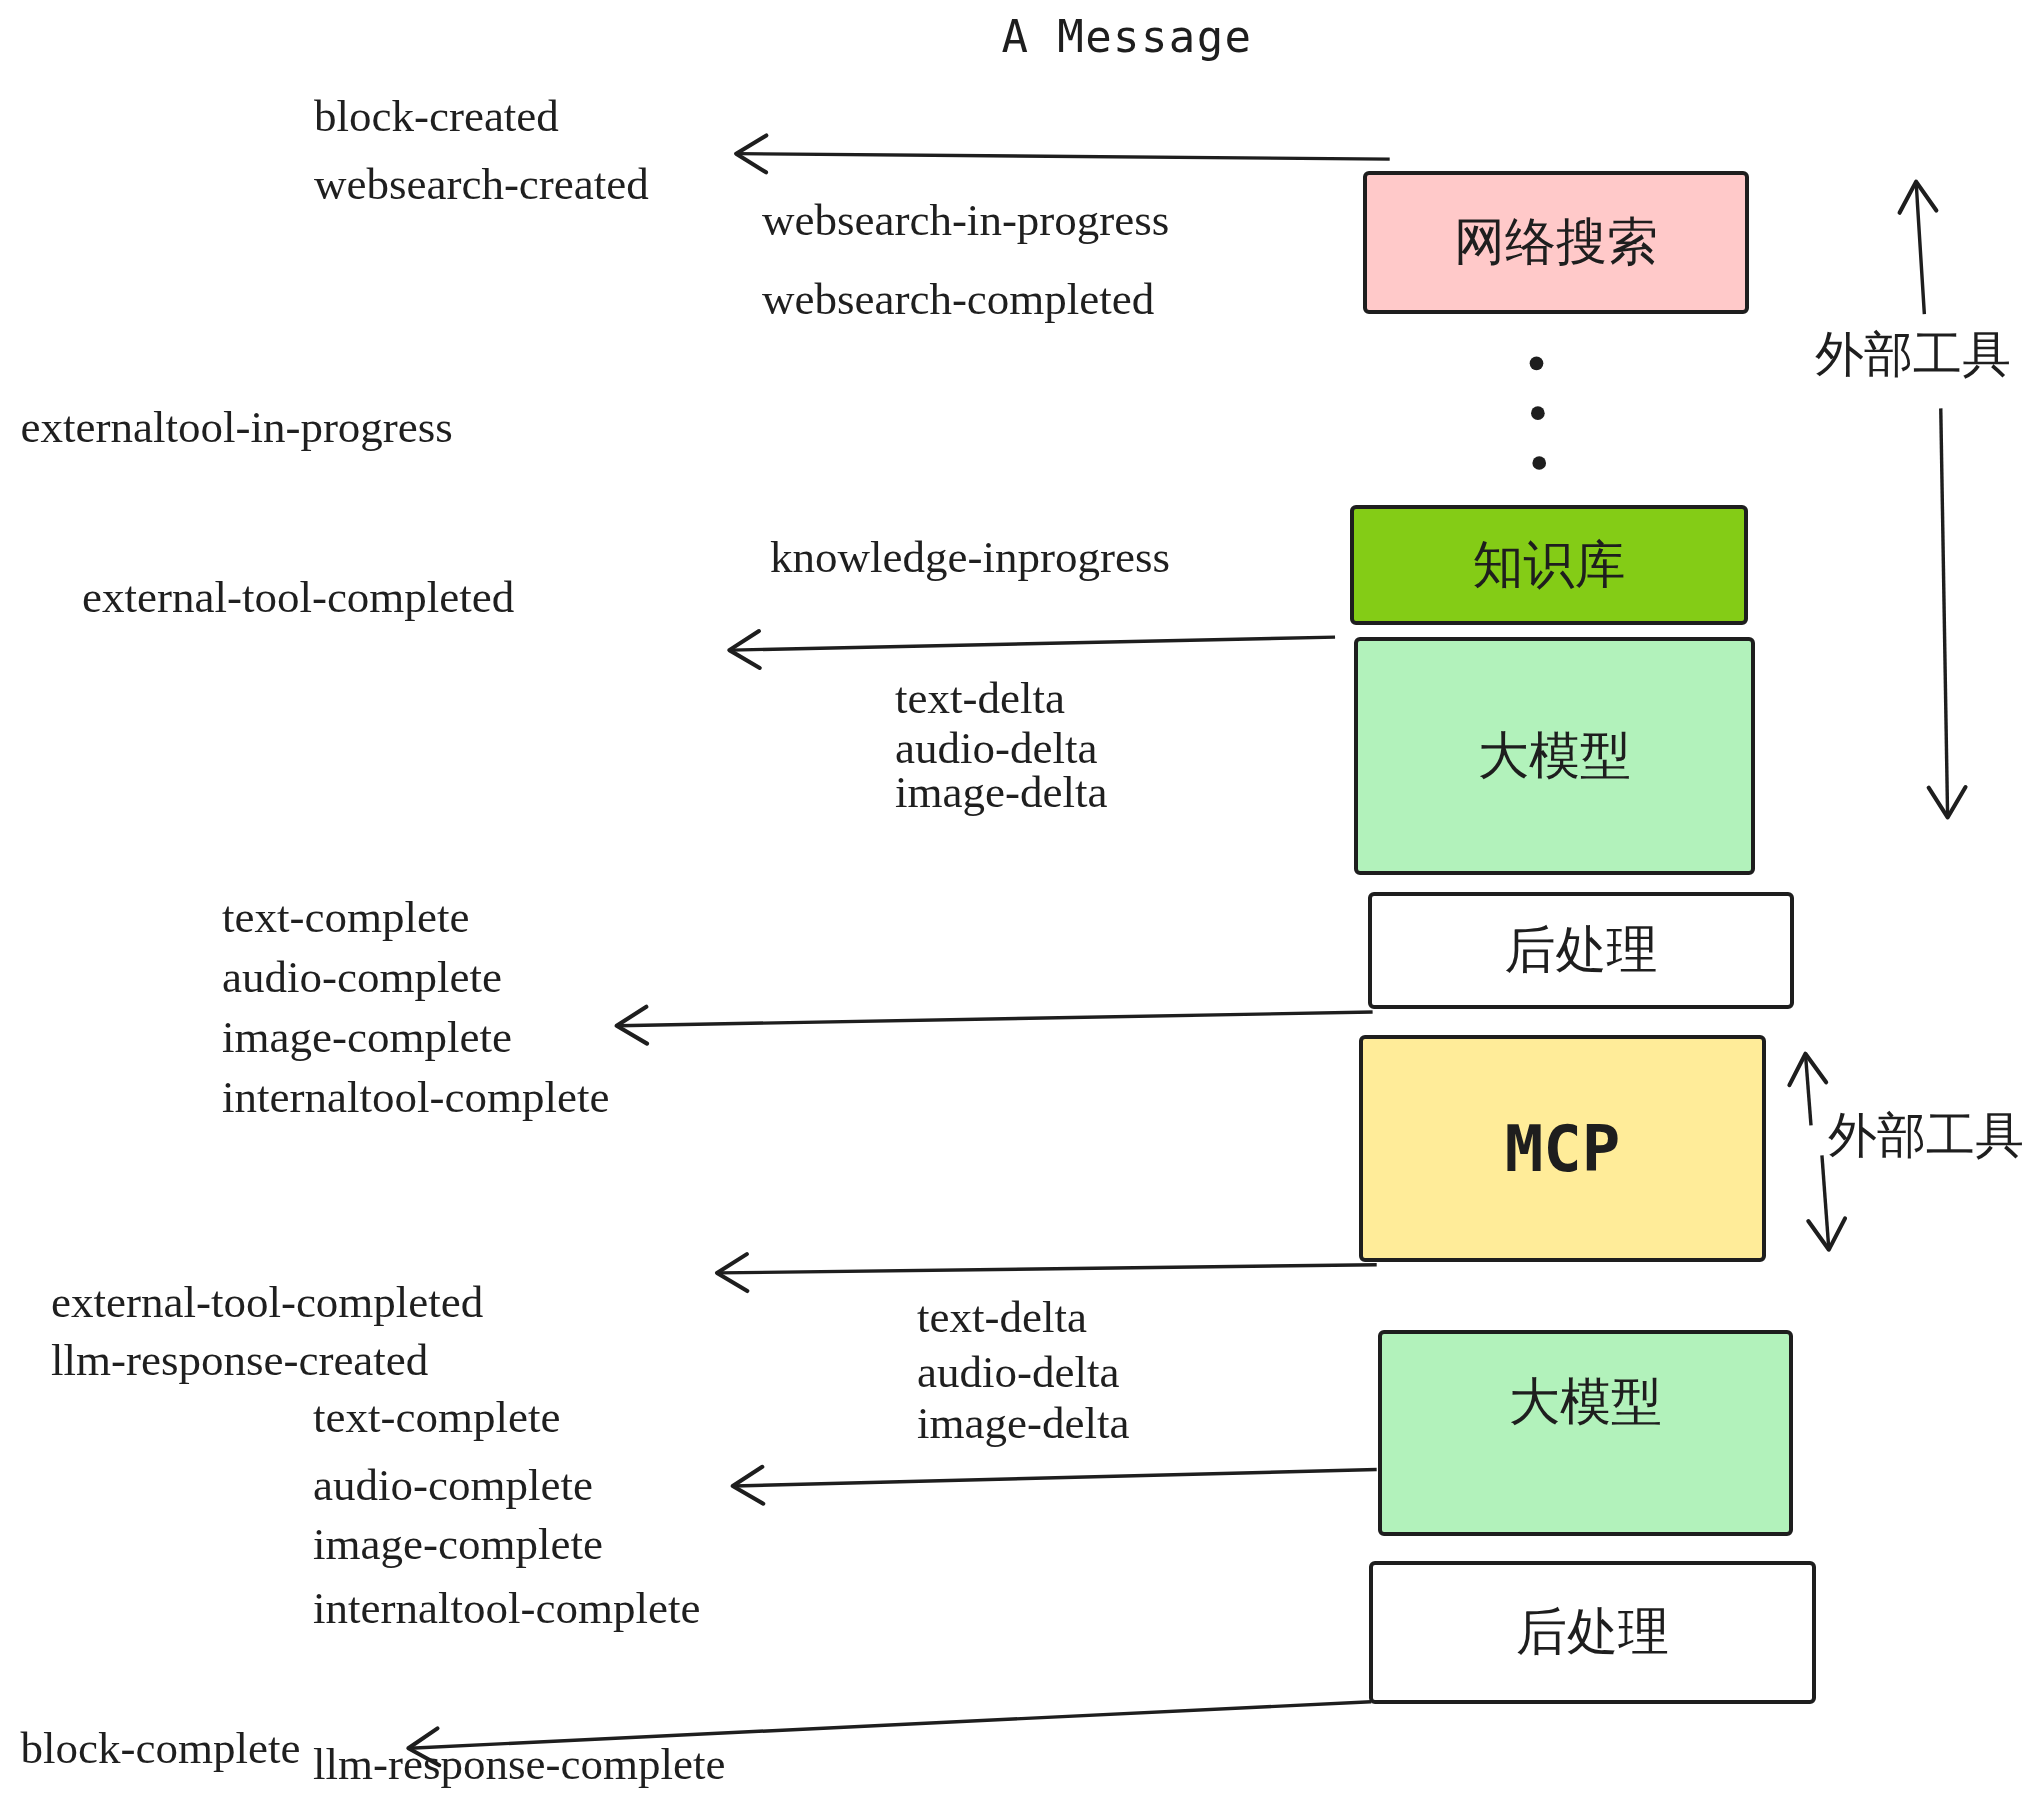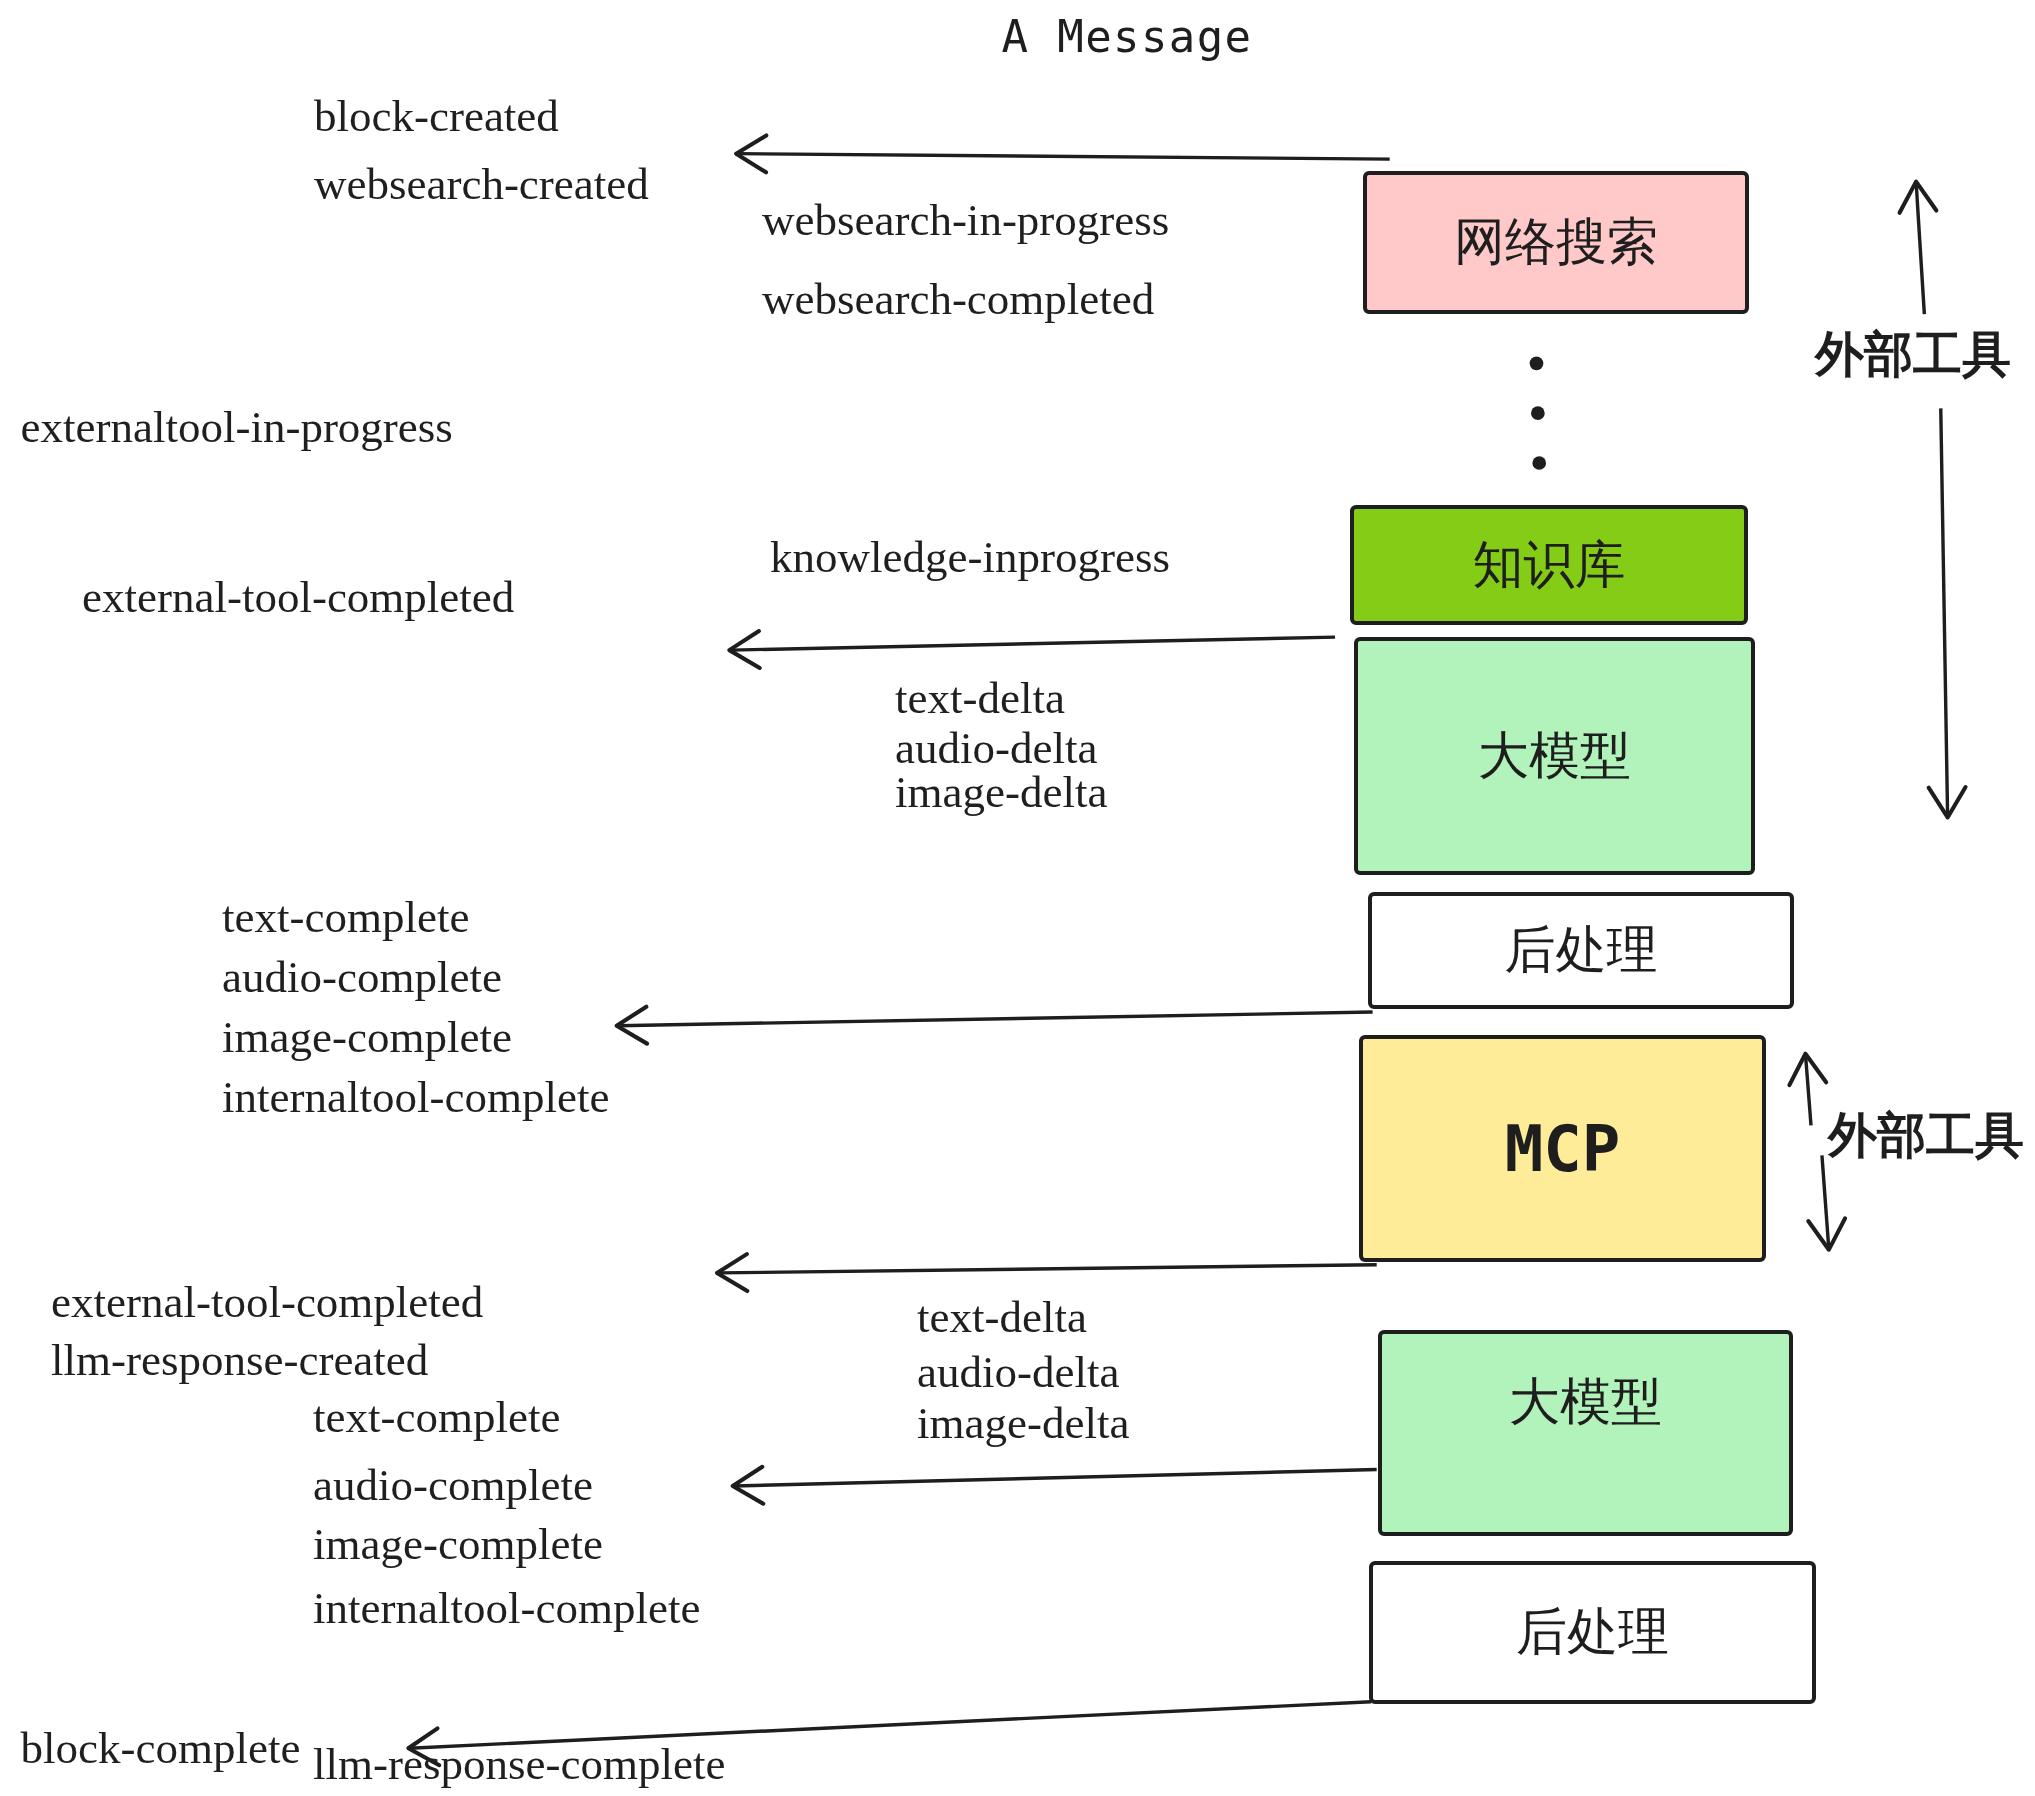--- a/index.html
+++ b/index.html
@@ -67,21 +67,21 @@
     align-items: flex-start;
   }
   .box.label-high .lbl {
     padding-top: 34px;
   }
   .side {
     position: absolute;
     transform: translateY(-50%);
     font-family: "DejaVu Sans", "Liberation Sans", sans-serif;
     font-size: 49px;
-    font-weight: 700;
+    font-weight: 400;
     white-space: nowrap;
     color: #1e1e1e;
   }
 </style>
 </head>
 <body>
 
 <div id="stage">
 
   <svg class="overlay" viewBox="0 0 2980 2630">

